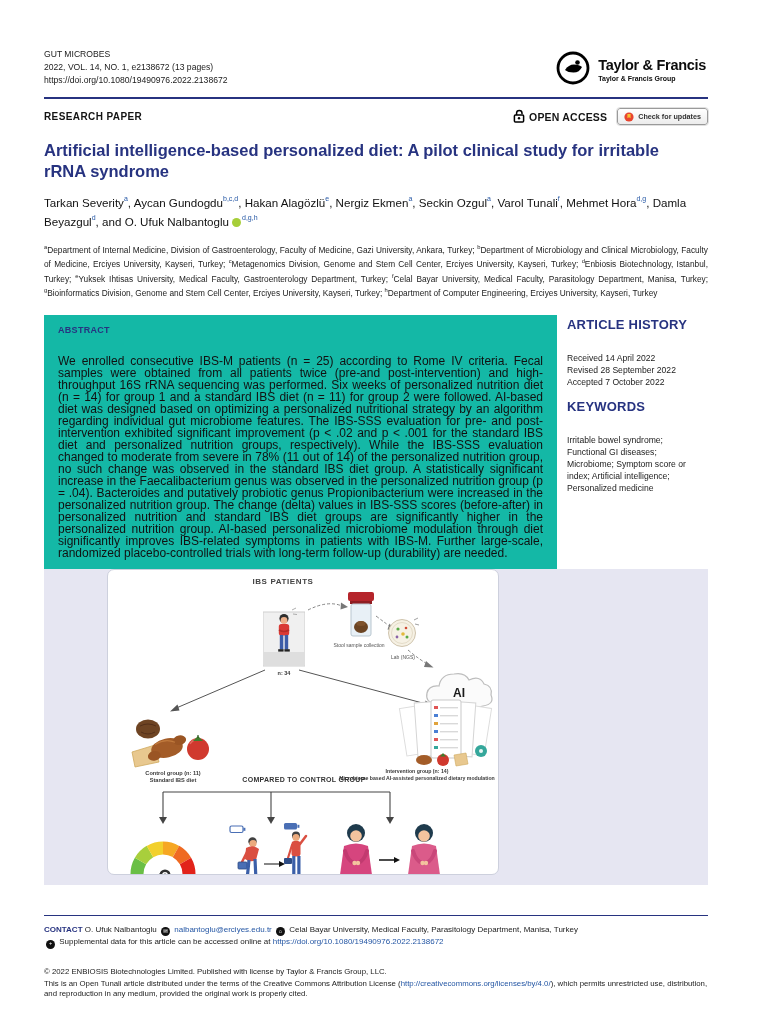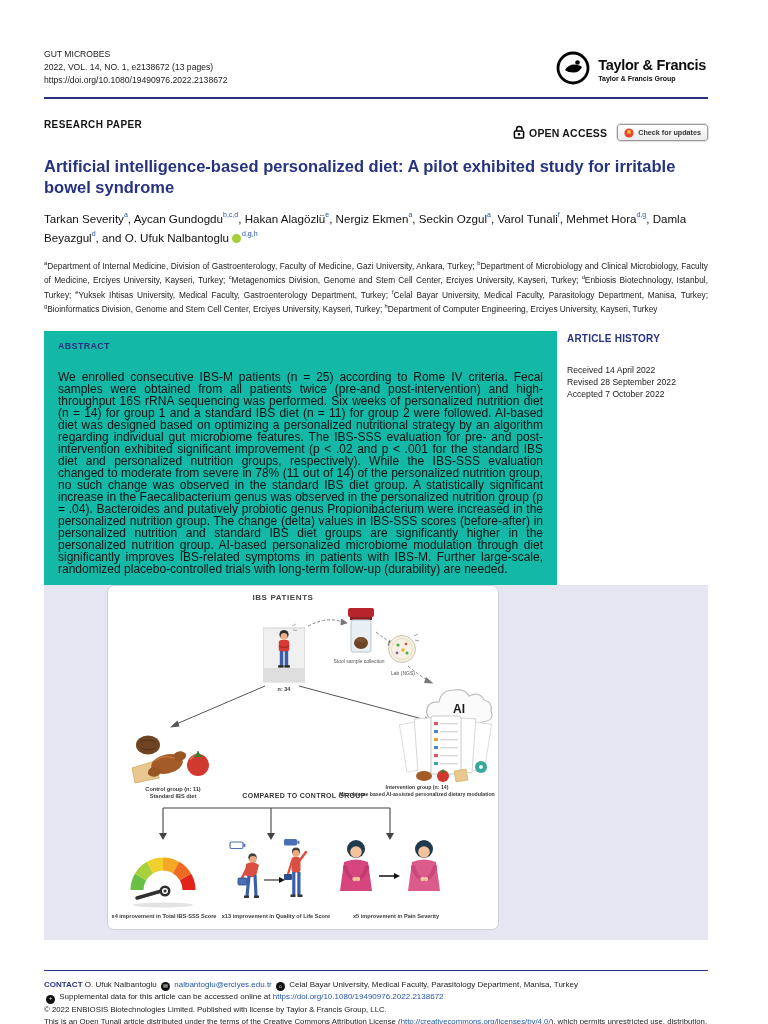--- a/index.html
+++ b/index.html
@@ -9,64 +9,64 @@
   .masthead{display:flex;justify-content:space-between;align-items:flex-start;}
   .journal-info{font-size:8.6px;line-height:12.8px;color:#1a1a1a;}
   .tf-logo{display:flex;align-items:center;gap:7px;margin-top:2px;margin-right:2px;}
   .tf-names{line-height:1;}
   .tf-name{font-size:14.5px;font-weight:bold;letter-spacing:-0.3px;color:#0d0d0d;}
   .tf-sub{font-size:7px;font-weight:bold;color:#0d0d0d;margin-top:2px;}
   .rule{height:2px;background:#273380;margin-top:7px;}
   
   .banner{display:flex;justify-content:space-between;align-items:center;margin-top:9px;}
   .research-paper{font-size:10px;font-weight:bold;letter-spacing:0.4px;}
-  .banner-right{display:flex;align-items:center;gap:10px;margin-top:16px;}
+  .banner-right{display:flex;align-items:center;gap:10px;}
   .open-access{display:flex;align-items:center;gap:4px;font-weight:bold;font-size:10.5px;letter-spacing:0.2px;}
   .check-badge{display:flex;align-items:center;gap:4px;border:1px solid #9a9a9a;outline:1px solid #e0e0e0;border-radius:3px;padding:2.5px 6px;background:linear-gradient(#ffffff,#ececec);}
   .check-badge span{font-size:7.2px;color:#333;font-weight:bold;}
   
   .paper-title{color:#273380;font-size:16.5px;font-weight:bold;line-height:21px;margin-top:15px;width:660px;}
   .authors{font-size:11.6px;margin-top:10px;line-height:16.5px;color:#111;}
   .authors sup{color:#2456a4;font-size:7px;position:relative;top:-1px;}
   .orcid{display:inline-block;width:9px;height:9px;border-radius:50%;background:#a6ce39;margin:0 1px -1px 3px;}
   .affils{font-size:8.3px;line-height:11.7px;margin-top:11px;color:#1b1b1b;text-align:justify;}
   .affils sup{font-size:5.8px;}
   
   .abs-row{display:flex;margin-top:15px;}
   .abs-left{width:513px;background:#14b8a6;padding:10px 14px 10px 14px;box-sizing:border-box;}
   .abs-head{color:#273380;font-weight:bold;font-size:9px;letter-spacing:0.3px;}
   .abs-text{font-size:12px;line-height:12px;text-align:justify;margin-top:20px;color:#111;}
   .abs-right{width:133px;padding-left:10px;box-sizing:border-box;padding-top:2px;}
-  .side-head{color:#273380;font-weight:bold;font-size:10px;letter-spacing:0.2px;}
+  .side-head{color:#273380;font-weight:bold;font-size:13px;letter-spacing:0.2px;}
   .side-text{font-size:8.6px;line-height:12px;margin-top:20px;color:#1b1b1b;}
   .side-block{margin-bottom:11px;}
   
   .fig-section{background:#e6e6f2;padding:0 0 10px 0;}
-  .fig-card{position:relative;margin-left:63px;width:392px;height:345px;background:#fff;border:1px solid #cdd0dd;border-radius:7px;box-sizing:border-box;overflow:hidden;}
+  .fig-card{position:relative;margin-left:63px;width:392px;height:306px;background:#fff;border:1px solid #cdd0dd;border-radius:7px;box-sizing:border-box;overflow:hidden;}
   .fig-label{position:absolute;font-weight:bold;color:#3a3a3a;text-align:center;z-index:3;}
   .fig-title{top:7px;left:0;width:350px;font-size:8px;letter-spacing:0.6px;color:#444;}
   .n-label{left:155px;top:100px;width:42px;font-size:5.5px;}
   .stool-label{left:213px;top:72px;width:76px;font-size:5px;font-weight:normal;color:#555;}
   .lab-label{left:263px;top:84px;width:64px;font-size:5px;font-weight:normal;color:#555;}
   .control-label{left:8px;top:200px;width:114px;font-size:5.6px;line-height:7.5px;}
   .intervention-label{left:228px;top:198px;width:162px;font-size:5.2px;line-height:7px;}
   .compared-label{top:206px;left:6px;width:380px;font-size:7px;letter-spacing:0.3px;color:#333;}
   .r-label{top:327px;font-size:5.6px;}
   .r1{left:0px;width:112px;}
   .r2{left:112px;width:112px;}
   .r3{left:222px;width:132px;}
   .ill{position:absolute;z-index:2;}
   .connectors{position:absolute;left:0;top:0;z-index:1;}
   
   .rule2{height:1.5px;background:#273380;margin-top:30px;}
   .footer{font-size:8px;line-height:11.5px;margin-top:8px;color:#1b1b1b;}
   .contact-label{color:#273380;font-weight:bold;}
   a.lnk{color:#2456a4;text-decoration:none;}
   .circle-ic{display:inline-flex;align-items:center;justify-content:center;width:9px;height:9px;border-radius:50%;background:#111;color:#fff;font-size:5.5px;vertical-align:-1px;margin:0 2px;}
-  .copyright{font-size:7.8px;margin-top:1px;color:#1b1b1b;}
+  .copyright{font-size:7.8px;margin-top:18px;color:#1b1b1b;}
   .license{font-size:7.8px;line-height:10.8px;margin-top:3px;color:#1b1b1b;}
 </style>
 </head>
 <body>
 
 <div class="page">
 
   <div class="masthead">
     <div class="journal-info">
       <div>GUT MICROBES</div>
@@ -105,21 +105,21 @@
       <div class="check-badge">
         <svg width="10" height="10" viewBox="0 0 10 10">
           <circle cx="5" cy="5" r="4.6" fill="#e8442f"></circle>
           <path d="M3.4,2 h3.2 v4.2 l-1.6,-1 l-1.6,1 z" fill="#f6c233"></path>
         </svg>
         <span>Check for updates</span>
       </div>
     </div>
   </div>
 
-  <div class="paper-title">Artificial intelligence-based personalized diet: A pilot exhibited study for irritable bowel syndrome</div>
+  <div class="paper-title">Artificial intelligence-based personalized diet: A pilot clinical study for irritable rRNA syndrome</div>
 
   <div class="authors">
     <span>Tarkan Severity</span><sup>a</sup><span>, </span>
     <span>Aycan Gundogdu</span><sup>b,c,d</sup><span>, </span>
     <span>Hakan Alagözlü</span><sup>e</sup><span>, </span>
     <span>Nergiz Ekmen</span><sup>a</sup><span>, </span>
     <span>Seckin Ozgul</span><sup>a</sup><span>, </span>
     <span>Varol Tunali</span><sup>f</sup><span>, </span>
     <span>Mehmet Hora</span><sup>d,g</sup><span>, </span>
     <span>Damla Beyazgul</span><sup>d</sup><span>, </span>
@@ -136,20 +136,24 @@
       <div class="abs-text">We enrolled consecutive IBS-M patients (n = 25) according to Rome IV criteria. Fecal samples were obtained from all patients twice (pre-and post-intervention) and high-throughput 16S rRNA sequencing was performed. Six weeks of personalized nutrition diet (n = 14) for group 1 and a standard IBS diet (n = 11) for group 2 were followed. AI-based diet was designed based on optimizing a personalized nutritional strategy by an algorithm regarding individual gut microbiome features. The IBS-SSS evaluation for pre- and post-intervention exhibited significant improvement (p &lt; .02 and p &lt; .001 for the standard IBS diet and personalized nutrition groups, respectively). While the IBS-SSS evaluation changed to moderate from severe in 78% (11 out of 14) of the personalized nutrition group, no such change was observed in the standard IBS diet group. A statistically significant increase in the Faecalibacterium genus was observed in the personalized nutrition group (p = .04). Bacteroides and putatively probiotic genus Propionibacterium were increased in the personalized nutrition group. The change (delta) values in IBS-SSS scores (before-after) in personalized nutrition and standard IBS diet groups are significantly higher in the personalized nutrition group. AI-based personalized microbiome modulation through diet significantly improves IBS-related symptoms in patients with IBS-M. Further large-scale, randomized placebo-controlled trials with long-term follow-up (durability) are needed.</div>
     </div>
     <div class="abs-right">
       <div class="side-block">
         <div class="side-head">ARTICLE HISTORY</div>
         <div class="side-text">
           <div>Received 14 April 2022</div>
           <div>Revised 28 September 2022</div>
           <div>Accepted 7 October 2022</div>
         </div>
+      </div>
+      <div class="side-block">
+        <div class="side-head">KEYWORDS</div>
+        <div class="side-text">Irritable bowel syndrome; Functional GI diseases; Microbiome; Symptom score or index; Artificial intelligence; Personalized medicine</div>
       </div>
     </div>
   </div>
 
   <div class="fig-section">
     <div class="fig-card">
 
       <svg class="connectors" width="392" height="345" viewBox="0 0 392 345">
         <path d="M 200,40 Q 220,30 234,36" fill="none" stroke="#777" stroke-width="0.9" stroke-dasharray="3 2"></path>
         <polygon points="233,32.5 240,37 232.5,39.5" fill="#777"></polygon>

